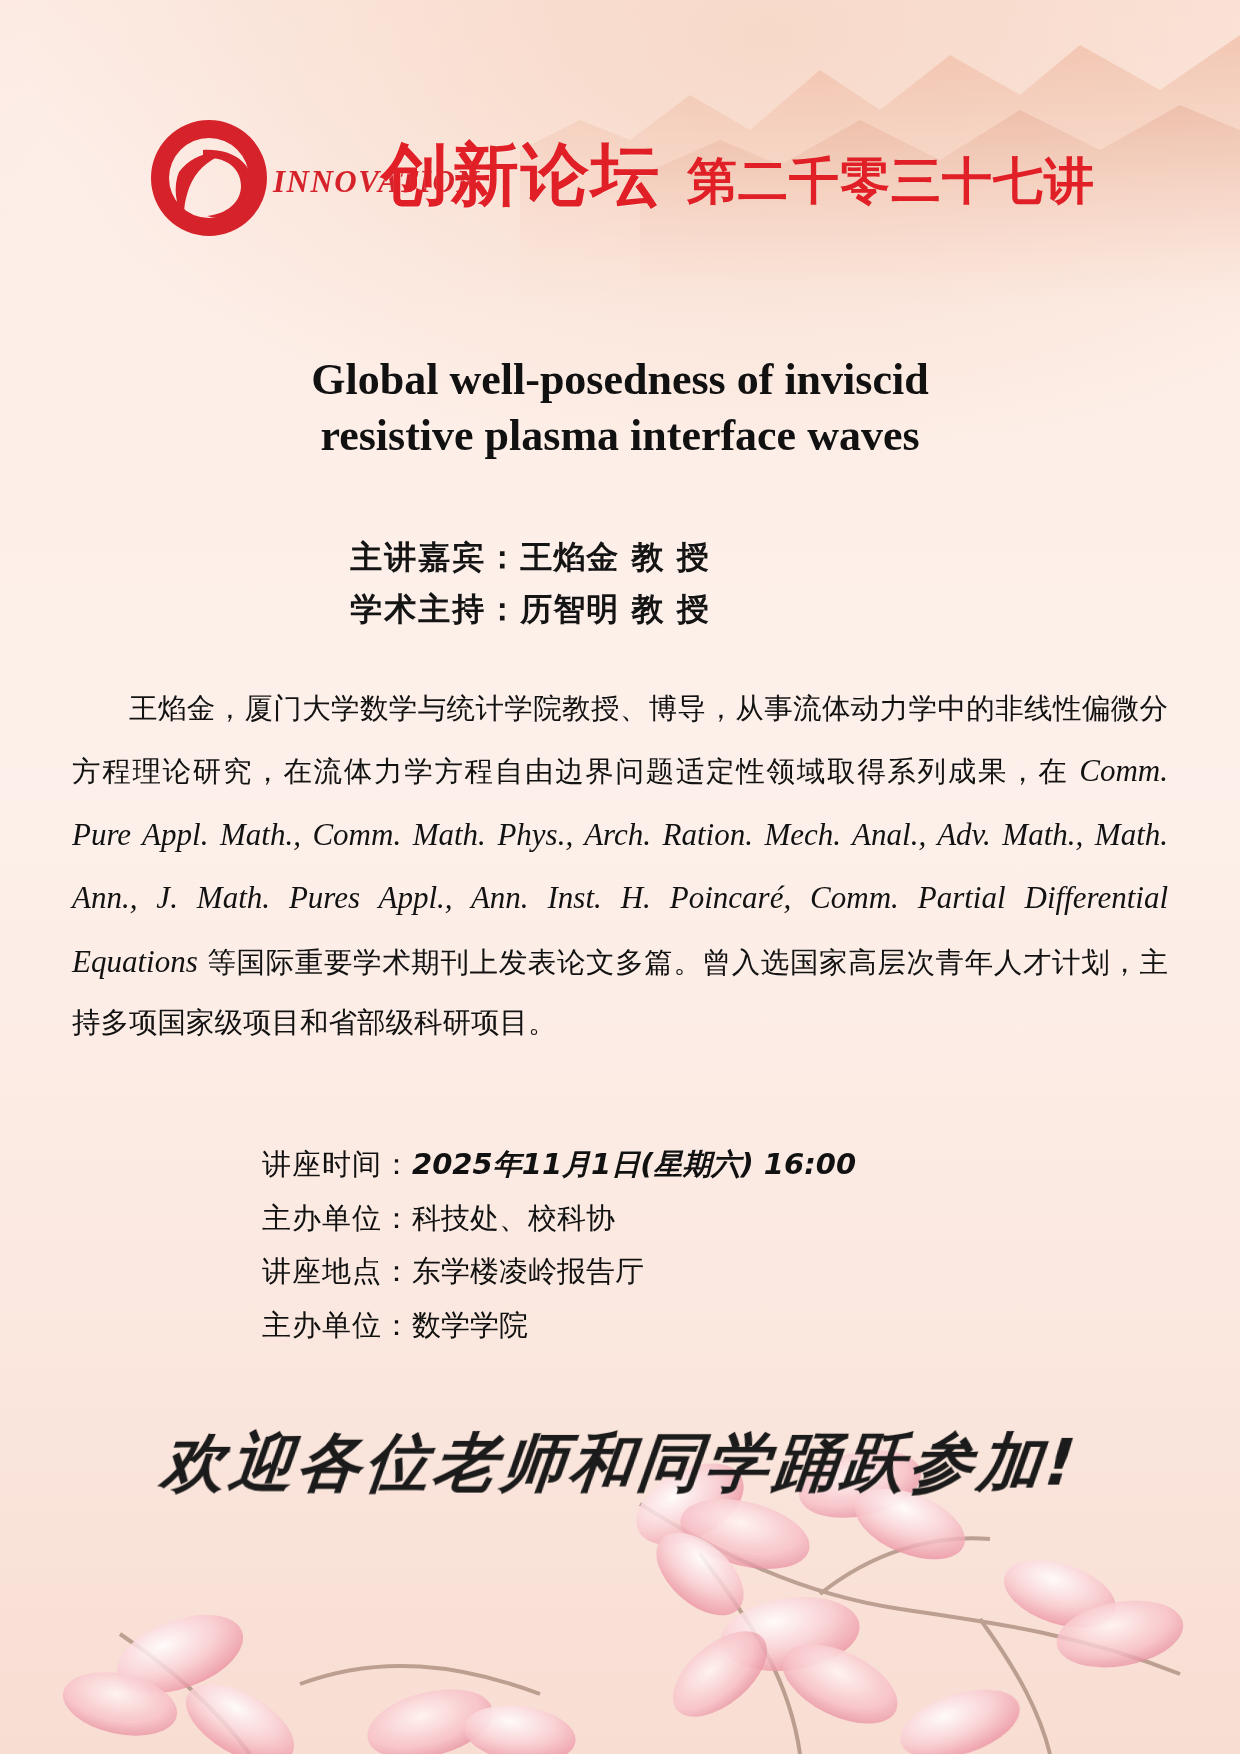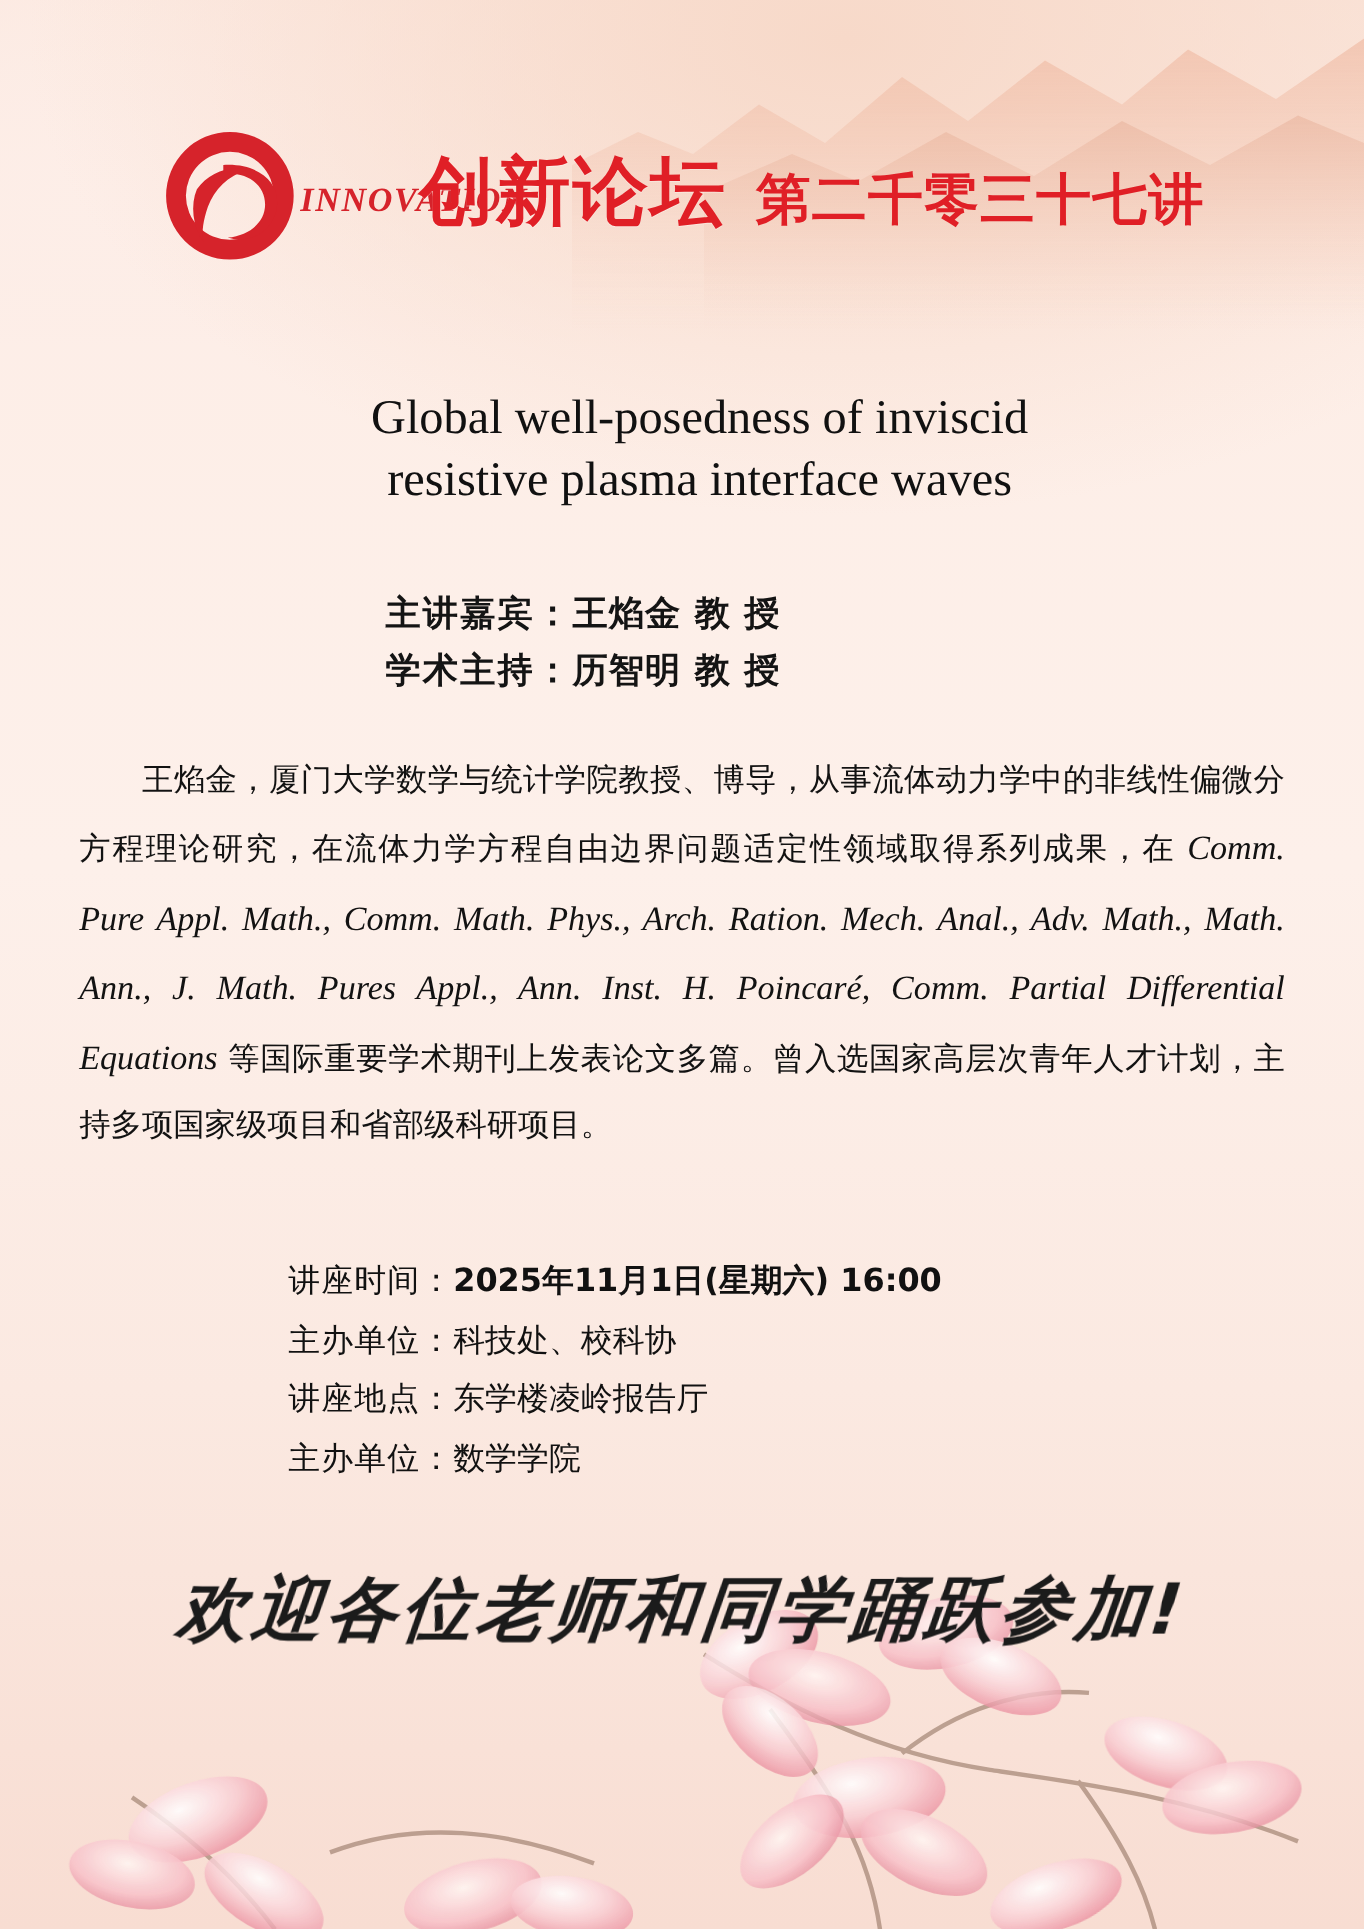--- a/index.html
+++ b/index.html
@@ -92,25 +92,25 @@
     font-weight: 700;
     font-size: 50px;
     letter-spacing: 1px;
     line-height: 1;
     margin-top: 12px;
   }
 
   .talk-title {
     position: absolute;
     top: 352px;
-    left: 136px;
+    left: 120px;
     width: 1000px;
     text-align: center;
     font-family: "Liberation Serif", serif;
-    font-weight: 400;
+    font-weight: 700;
     font-size: 44px;
     line-height: 1.28;
     color: #111;
   }
 
   .people {
     position: absolute;
     top: 532px;
     left: 0;
     width: 1060px;
@@ -147,21 +147,21 @@
     top: 1138px;
     left: 262px;
     font-family: "DejaVu Sans", sans-serif;
     font-size: 29px;
     color: #111;
     line-height: 1.85;
   }
   .info .line { white-space: nowrap; }
   .info .k { letter-spacing: 1px; }
   .info .v { }
-  .info .v.bold { font-weight: 700; }
+  .info .v.bold { font-weight: 700; font-style: italic; }
 
   .welcome {
     position: absolute;
     top: 1420px;
     left: 0;
     width: 1240px;
     text-align: center;
     font-family: "DejaVu Sans", sans-serif;
     font-weight: 700;
     font-size: 64px;

